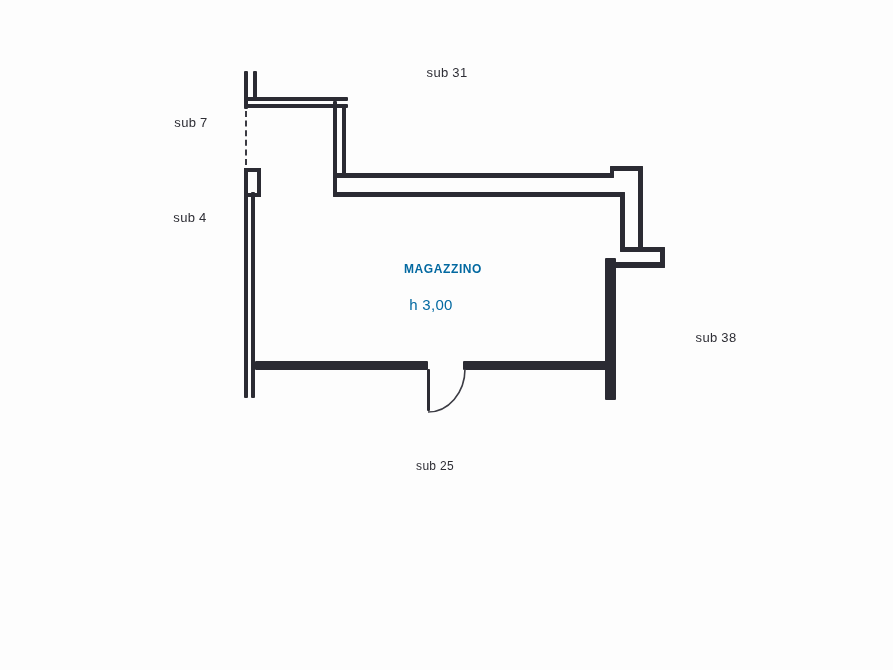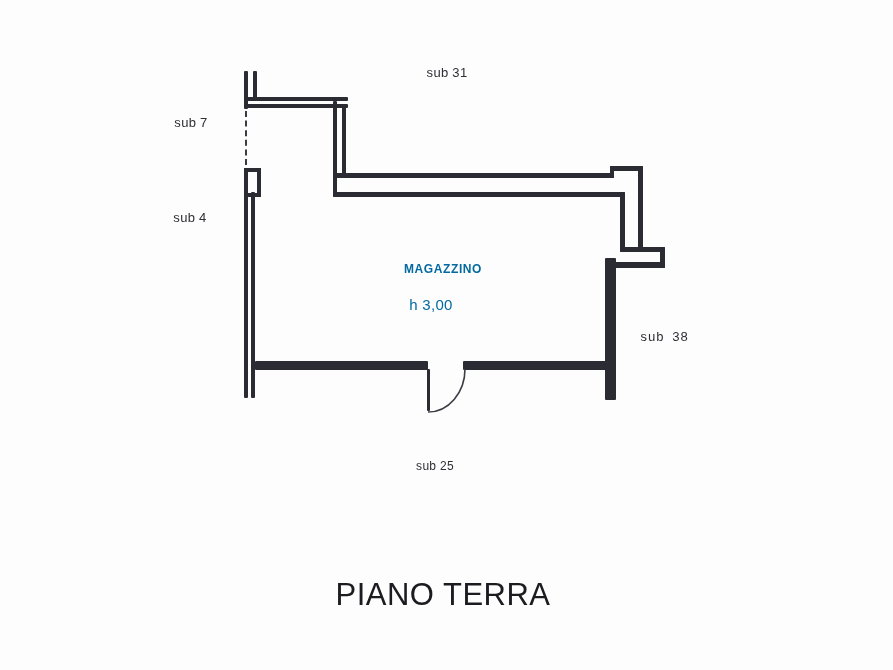--- a/index.html
+++ b/index.html
@@ -72,21 +72,20 @@
 
   <div class="hollow" style="left:244px;top:168px;width:17px;height:29px;"></div>
   <div class="wall" style="left:244px;top:168px;width:4px;height:230px;"></div>
   <div class="wall" style="left:251px;top:192px;width:4px;height:206px;"></div>
 
   <div class="dash" style="left:245px;top:111px;height:54px;"></div>
 
   <div class="lbl" style="left:191px;top:91px;margin-top:31px;">sub 7</div>
   <div class="lbl" style="left:447px;top:72px;">sub 31</div>
   <div class="lbl" style="left:190px;top:217px;">sub 4</div>
-  <div class="lbl" style="left:664px;top:337px;font-family:Liberation Mono, monospace;">sub 38</div>
+  <div class="lbl" style="left:716px;top:337px;">sub 38</div>
   <div class="lbl" style="left:435px;top:466px;font-size:12px;">sub 25</div>
 
   <div class="lbl room-name" style="left:443px;top:269px;">MAGAZZINO</div>
   <div class="lbl room-h" style="left:431px;top:304px;">h 3,00</div>
 
-  <div class="plan-title" style="left:443px;top:595px;">PIANO TERRA</div>
 
 </div>
 
 </body></html>

